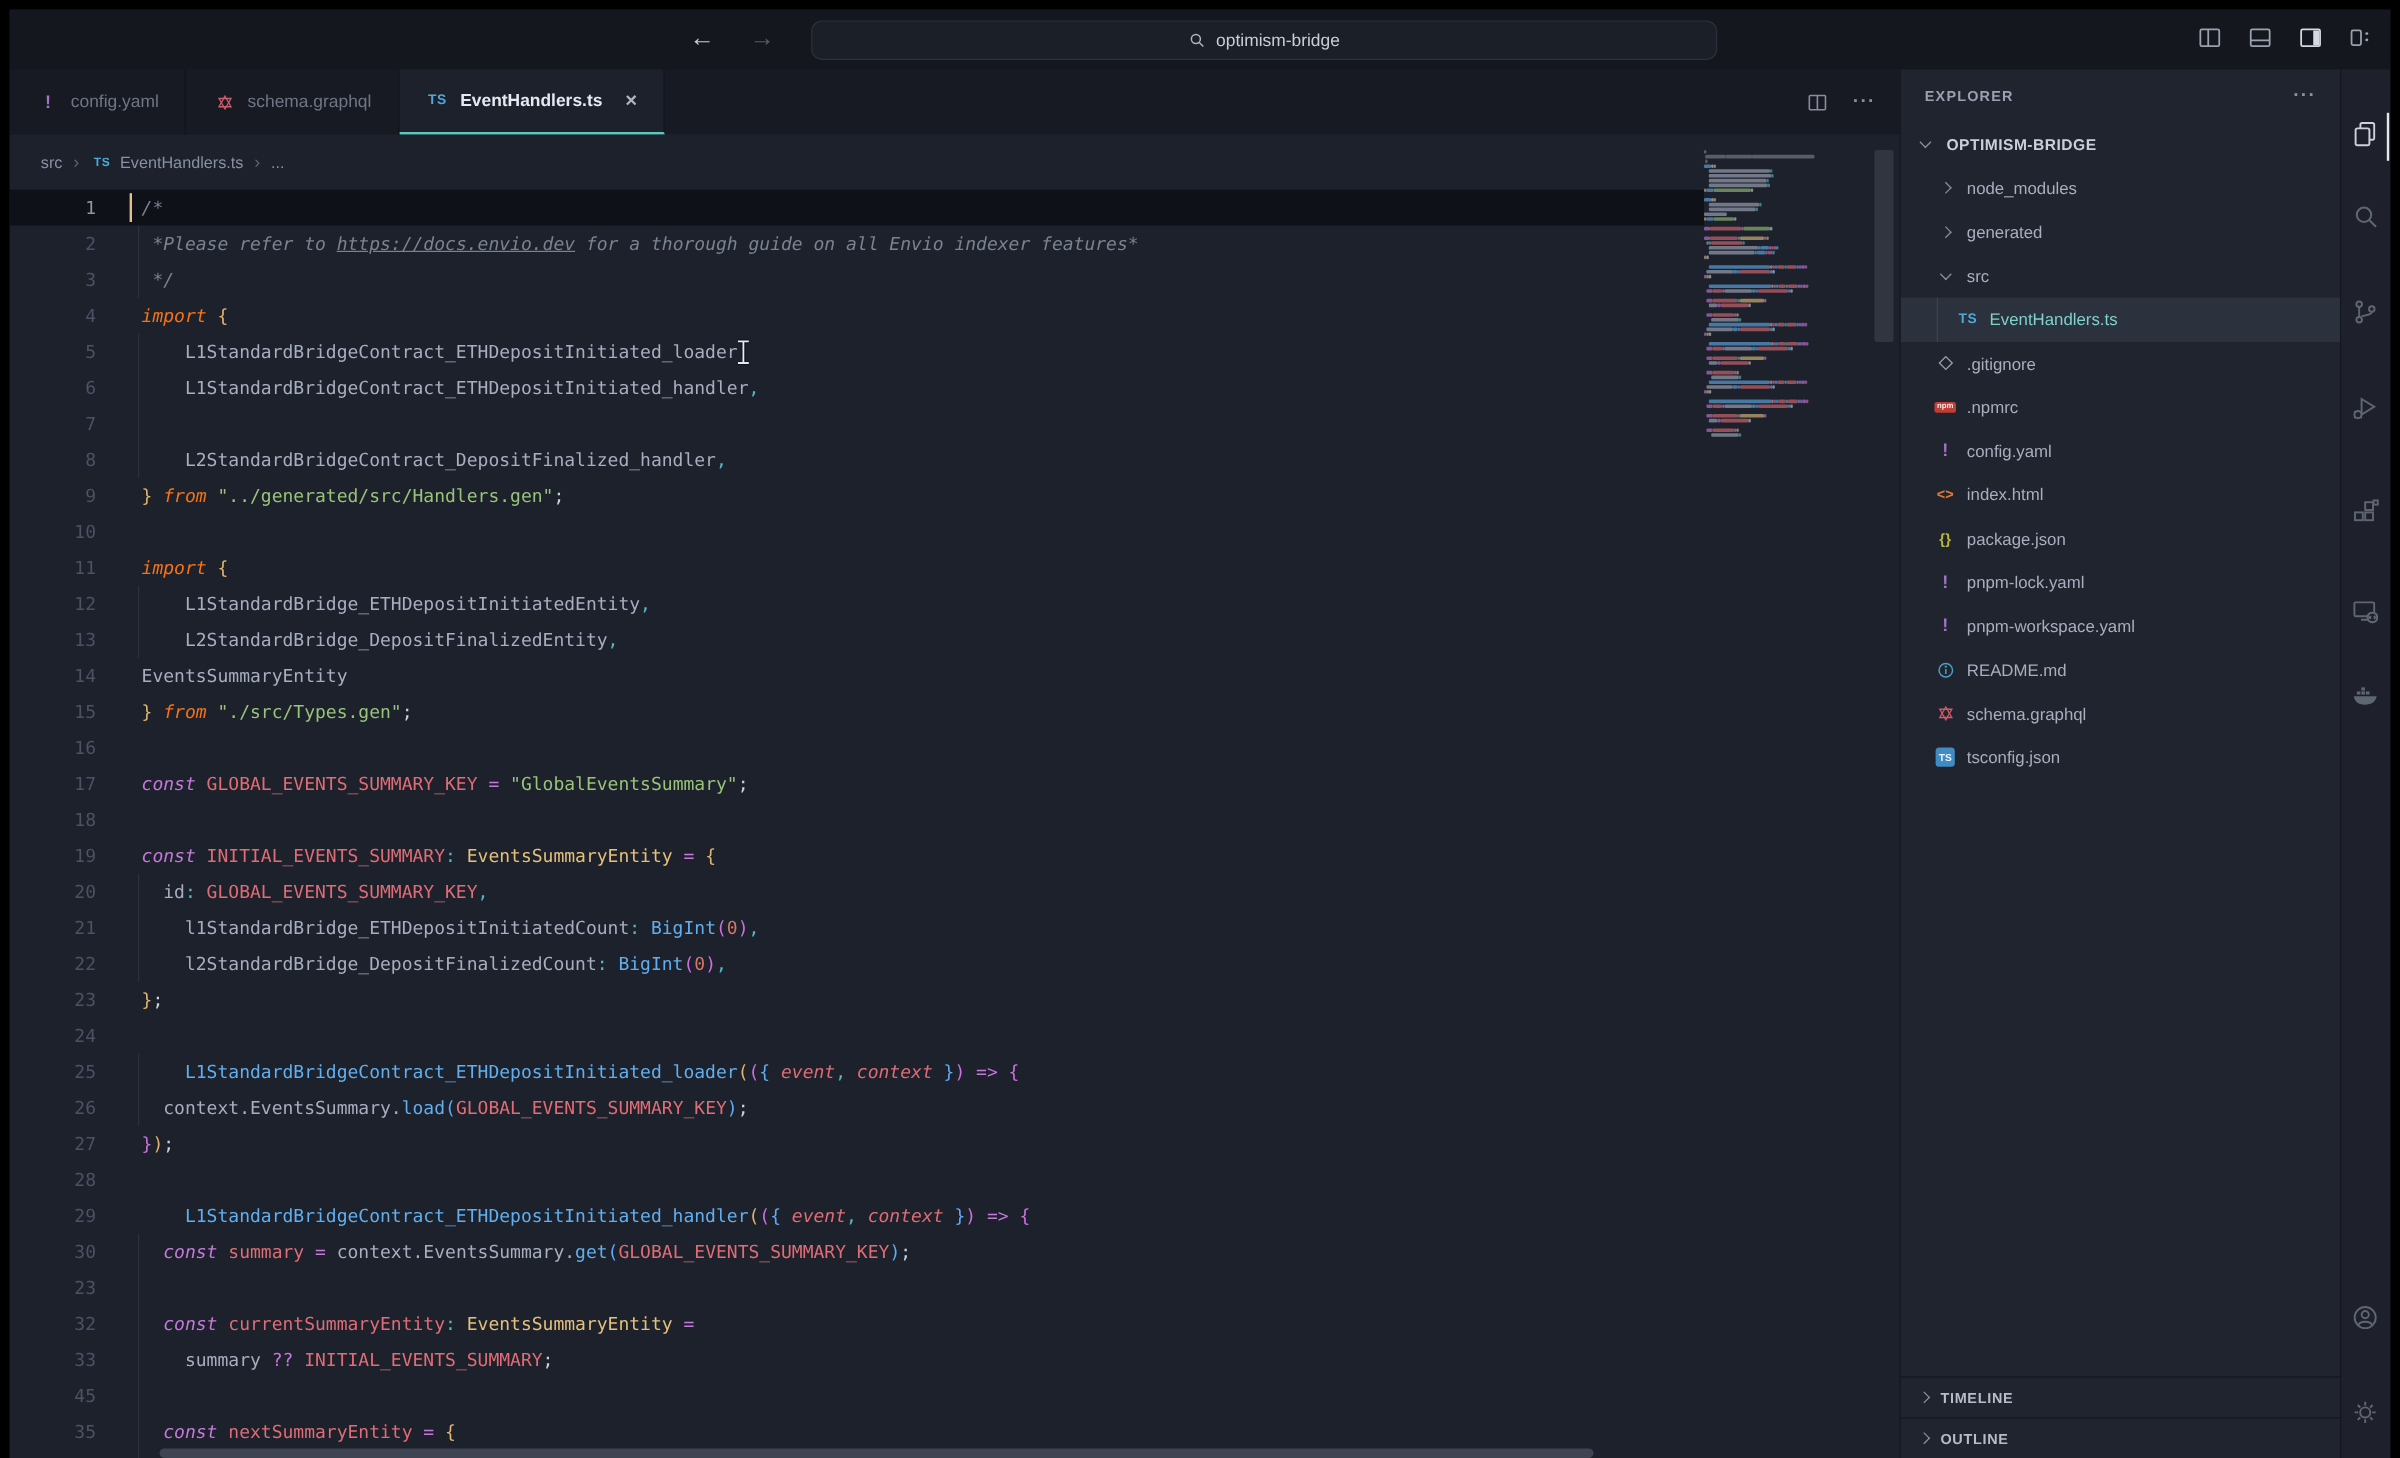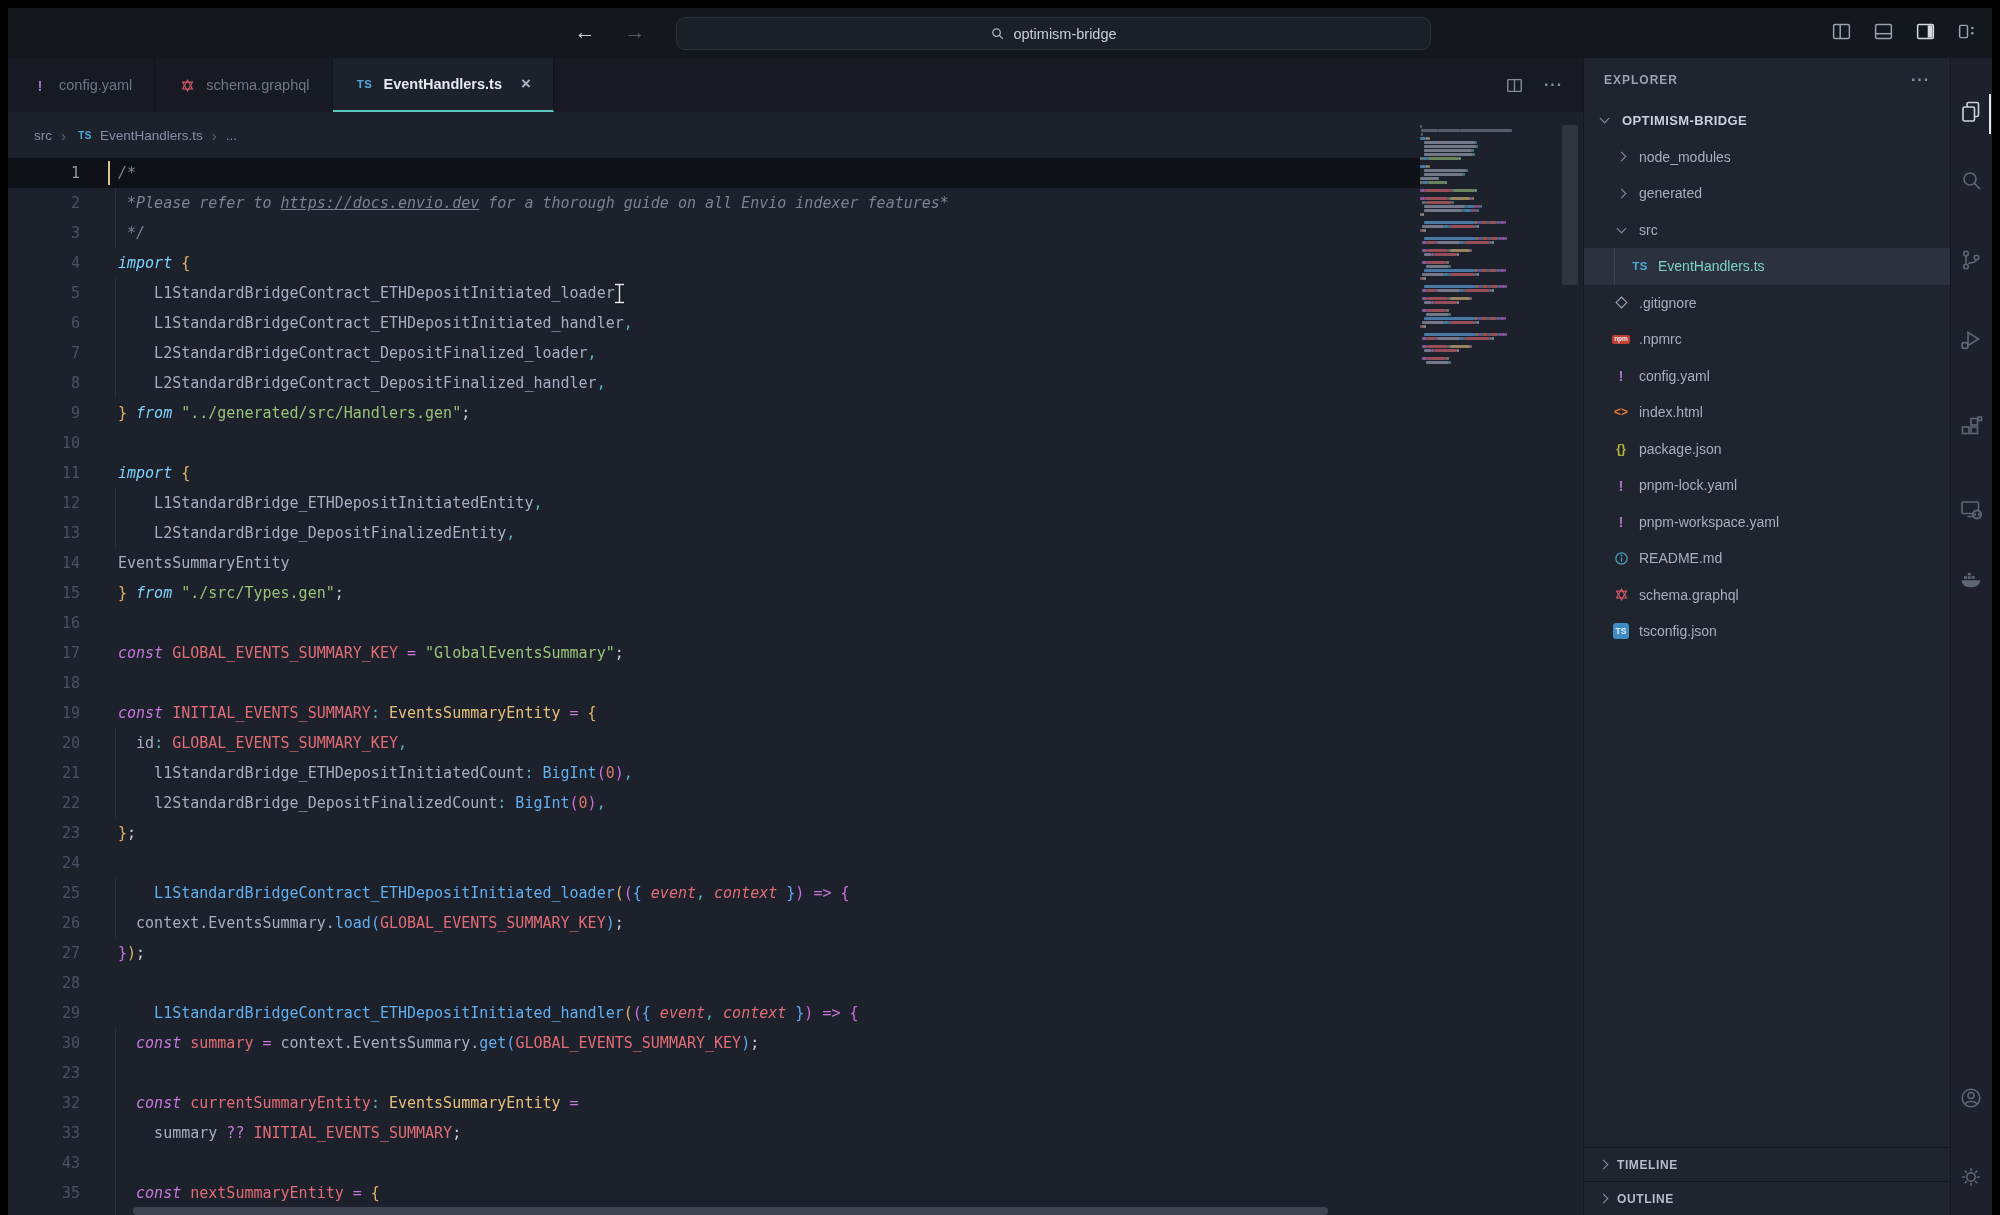--- a/index.html
+++ b/index.html
@@ -87,21 +87,21 @@
   .sb-sections { position:absolute; bottom:0; left:0; right:0; }
   .sb-sec { height:34px; display:flex; align-items:center; gap:10px; padding-left:16px;
             border-top:1px solid #14171e; font-size:12px; font-weight:bold;
             letter-spacing:.6px; color:#b6bdca; }
 
   
   .ab-item { position:absolute; left:8px; width:24px; height:24px; color:#5f6673; }
   .ab-item.active { color:#ccd1da; }
   .ab-indicator { position:absolute; right:0; top:36px; width:2px; height:40px; background:#e3e6ea; }
 </style>
-<style>.tk-cm{color:#7a8390}.tk-cmu{color:#7a8390}.tk-kw{color:#7dd3fc}.tk-kc{color:#c678dd}.tk-id{color:#a6aec0}.tk-fn{color:#61afef}.tk-vr{color:#e06c75}.tk-vi{color:#e06c75}.tk-ty{color:#e5c07b}.tk-st{color:#98c379}.tk-nm{color:#d8766c}.tk-pu{color:#c9d1df}.tk-pc{color:#56b6c2}.tk-b1{color:#e0b56b}.tk-b2{color:#cc6fe0}.tk-b3{color:#5fa9f5}.tk-op{color:#c678dd}</style></head>
+<style>.tk-cm{color:#7a8390}.tk-cmu{color:#7a8390}.tk-kw{color:#f97316}.tk-kc{color:#c678dd}.tk-id{color:#a6aec0}.tk-fn{color:#61afef}.tk-vr{color:#e06c75}.tk-vi{color:#e06c75}.tk-ty{color:#e5c07b}.tk-st{color:#98c379}.tk-nm{color:#d8766c}.tk-pu{color:#c9d1df}.tk-pc{color:#56b6c2}.tk-b1{color:#e0b56b}.tk-b2{color:#cc6fe0}.tk-b3{color:#5fa9f5}.tk-op{color:#c678dd}</style></head>
 <body>
 
 <div class="window">
 
   <div class="titlebar">
     <div class="nav-arrow" id="back-btn">←</div>
     <div class="nav-arrow" id="fwd-btn">→</div>
     <div class="command-center">
       <svg width="15" height="15" viewBox="0 0 24 24" fill="none" stroke="#aeb5c2" stroke-width="2">
           <circle cx="10.5" cy="10.5" r="6"></circle>
@@ -216,21 +216,20 @@
             <div class="cl">
               <span class="ln">5</span>
               <span class="tx"><span class="tk-id">    L1StandardBridgeContract_ETHDepositInitiated_loader</span><span class="tk-pc">,</span></span>
             </div>
             <div class="cl">
               <span class="ln">6</span>
               <span class="tx"><span class="tk-id">    L1StandardBridgeContract_ETHDepositInitiated_handler</span><span class="tk-pc">,</span></span>
             </div>
             <div class="cl">
               <span class="ln">7</span>
-              <span class="tx"><span class="tk-id">    L2StandardBridgeContract_DepositFinalized_loader</span><span class="tk-pc">,</span></span>
             </div>
             <div class="cl">
               <span class="ln">8</span>
               <span class="tx"><span class="tk-id">    L2StandardBridgeContract_DepositFinalized_handler</span><span class="tk-pc">,</span></span>
             </div>
             <div class="cl">
               <span class="ln">9</span>
               <span class="tx"><span class="tk-b1">}</span><span class="tk-kw"> from </span><span class="tk-st">"../generated/src/Handlers.gen"</span><span class="tk-pu">;</span></span>
             </div>
             <div class="cl">
@@ -323,21 +322,21 @@
             </div>
             <div class="cl">
               <span class="ln">32</span>
               <span class="tx"><span class="tk-kc">  const</span><span class="tk-vr"> currentSummaryEntity</span><span class="tk-pc">:</span><span class="tk-ty"> EventsSummaryEntity</span><span class="tk-op"> =</span></span>
             </div>
             <div class="cl">
               <span class="ln">33</span>
               <span class="tx"><span class="tk-id">    summary</span><span class="tk-op"> ??</span><span class="tk-vr"> INITIAL_EVENTS_SUMMARY</span><span class="tk-pu">;</span></span>
             </div>
             <div class="cl">
-              <span class="ln">43</span>
+              <span class="ln">45</span>
               <span class="tx"></span>
             </div>
             <div class="cl">
               <span class="ln">35</span>
               <span class="tx"><span class="tk-kc">  const</span><span class="tk-vr"> nextSummaryEntity</span><span class="tk-op"> =</span><span class="tk-b1"> {</span></span>
             </div>
             <div class="cl">
               <span class="ln">36</span>
               <span class="tx"><span class="tk-id">      ...currentSummaryEntity</span><span class="tk-pc">,</span></span>
             </div>

